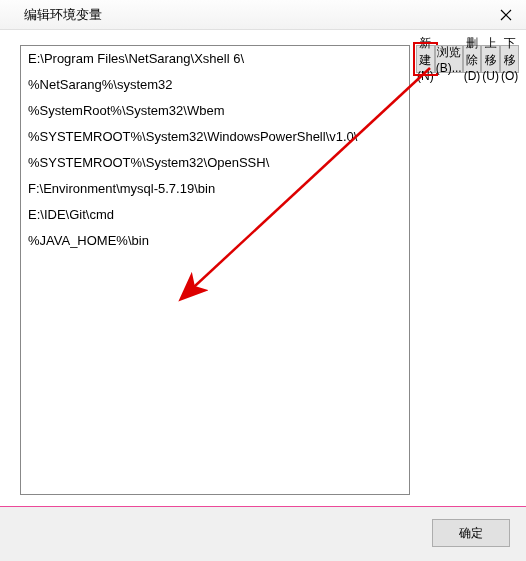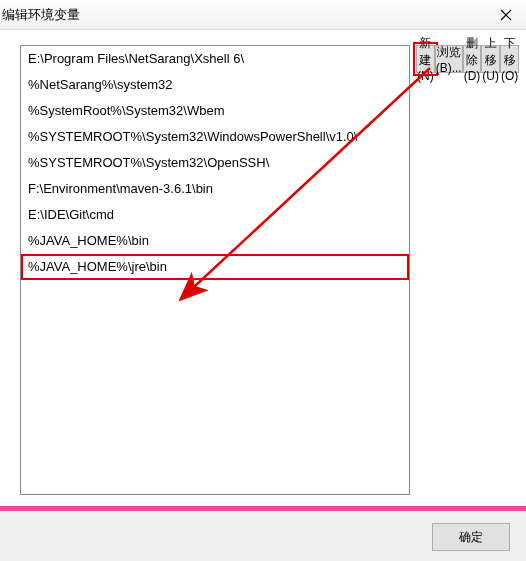--- a/index.html
+++ b/index.html
@@ -12,21 +12,21 @@
       overflow: hidden;
       position: relative;
     }
     .titlebar {
       height: 30px;
       background: linear-gradient(to bottom, #fdfdfd, #f3f3f3);
       border-bottom: 1px solid #e0e0e0;
       display: flex;
       align-items: center;
       justify-content: space-between;
-      padding: 0 0 0 2px;
+      padding: 0 0 0 24px;
     }
     .titlebar-text { font-size: 13px; color: #000; }
     .close-btn {
       width: 40px; height: 30px;
       display: flex; align-items: center; justify-content: center;
       cursor: pointer;
     }
     .close-btn svg { width: 12px; height: 12px; }
     .content {
       position: absolute;
@@ -78,21 +78,21 @@
     .gap-lg { height: 38px; }
     .footer {
       position: absolute;
       bottom: 0; left: 0; right: 0;
       height: 55px;
       padding: 12px 16px;
       display: flex;
       justify-content: flex-end;
       gap: 10px;
       background: #f0f0f0;
-      border-top: 5px solid #ec4899;
+      border-top: 1px solid #ec4899;
     }
     .footer .btn { width: 78px; }
     .arrow-overlay {
       position: absolute;
       top: 30px; left: 0;
       pointer-events: none;
     }
   </style>
 </head>
 <body>
@@ -106,24 +106,23 @@
   </div>
 </div>
 
 <div class="content">
   <div class="listbox" id="listbox">
       <div class="list-item">E:\Program Files\NetSarang\Xshell 6\</div>
       <div class="list-item">%NetSarang%\system32</div>
       <div class="list-item">%SystemRoot%\System32\Wbem</div>
       <div class="list-item">%SYSTEMROOT%\System32\WindowsPowerShell\v1.0\</div>
       <div class="list-item">%SYSTEMROOT%\System32\OpenSSH\</div>
-      <div class="list-item">F:\Environment\maven-3.6.1\bin</div>
+      <div class="list-item">F:\Environment\mysql-5.7.19\bin</div>
       <div class="list-item">E:\IDE\Git\cmd</div>
       <div class="list-item">%JAVA_HOME%\bin</div>
-      <div class="list-item highlighted">%JAVA_HOME%\jre\bin</div>
     </div>
 
   <div class="side-buttons">
     <button class="btn highlighted">新建(N)</button>
     <div class="gap-sm"></div>
     <div class="gap-sm"></div>
     <button class="btn">浏览(B)...</button>
     <div class="gap-sm"></div>
     <button class="btn">删除(D)</button>
     <div class="gap-lg"></div>

